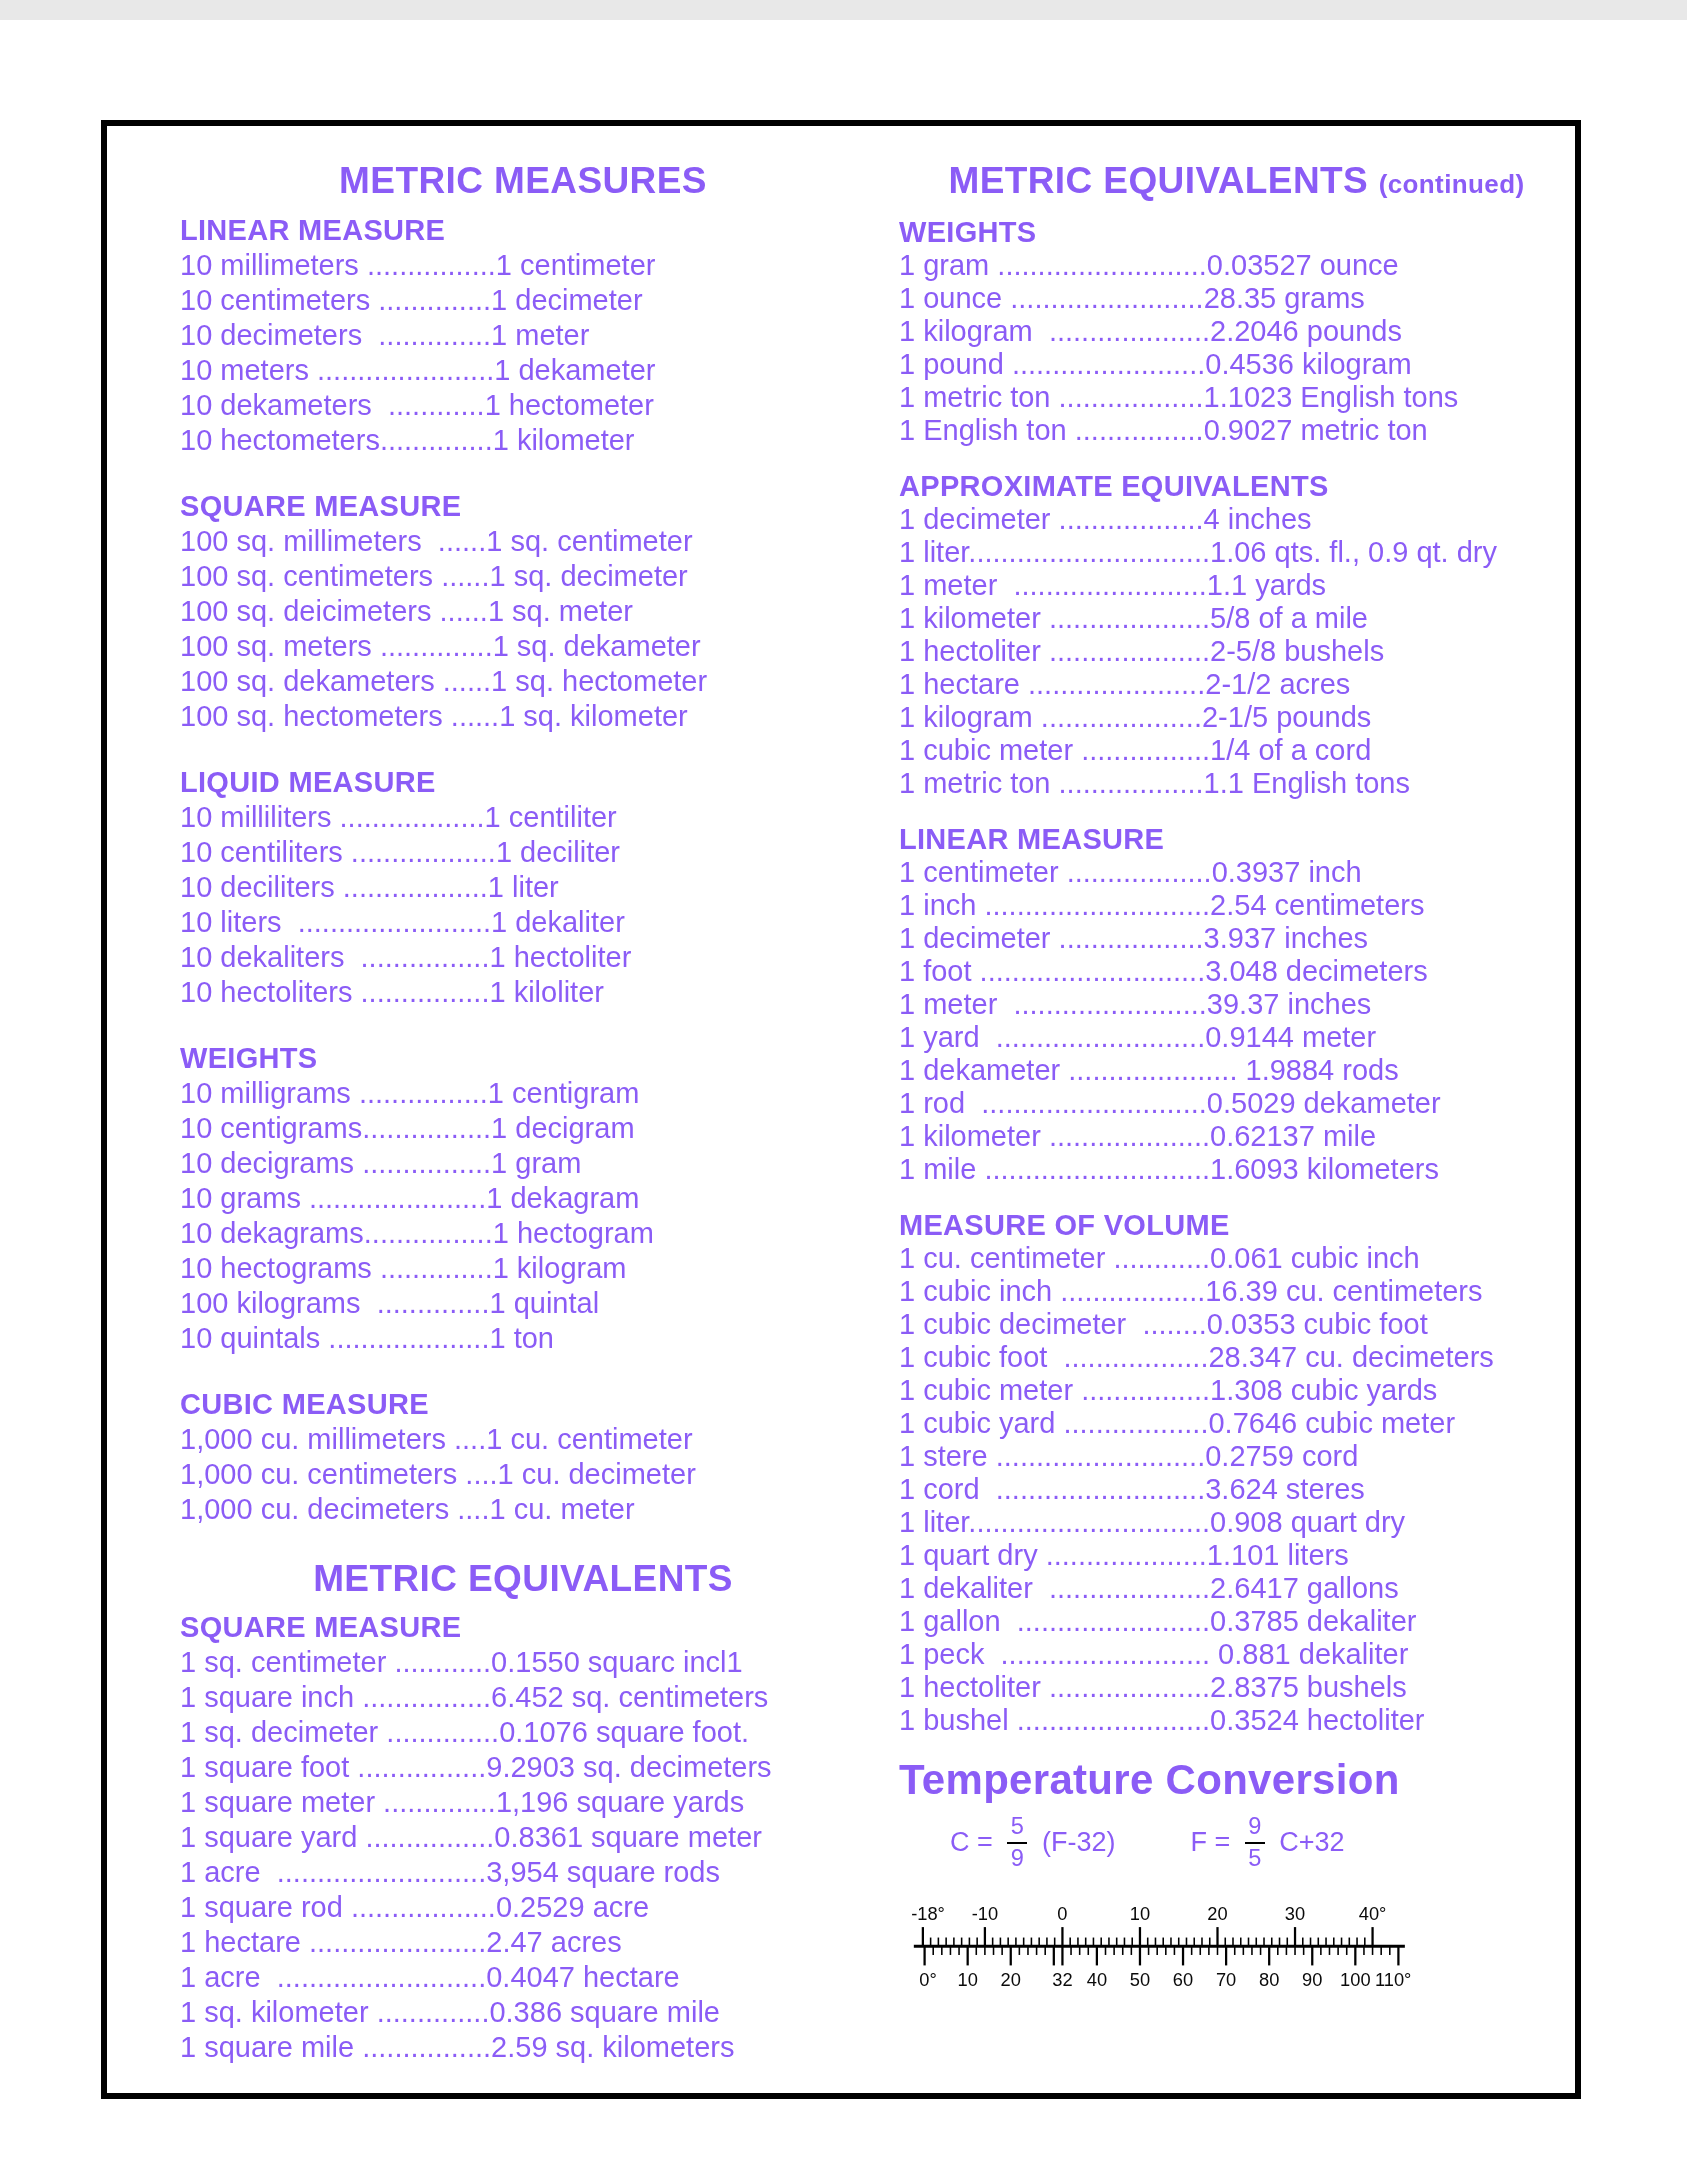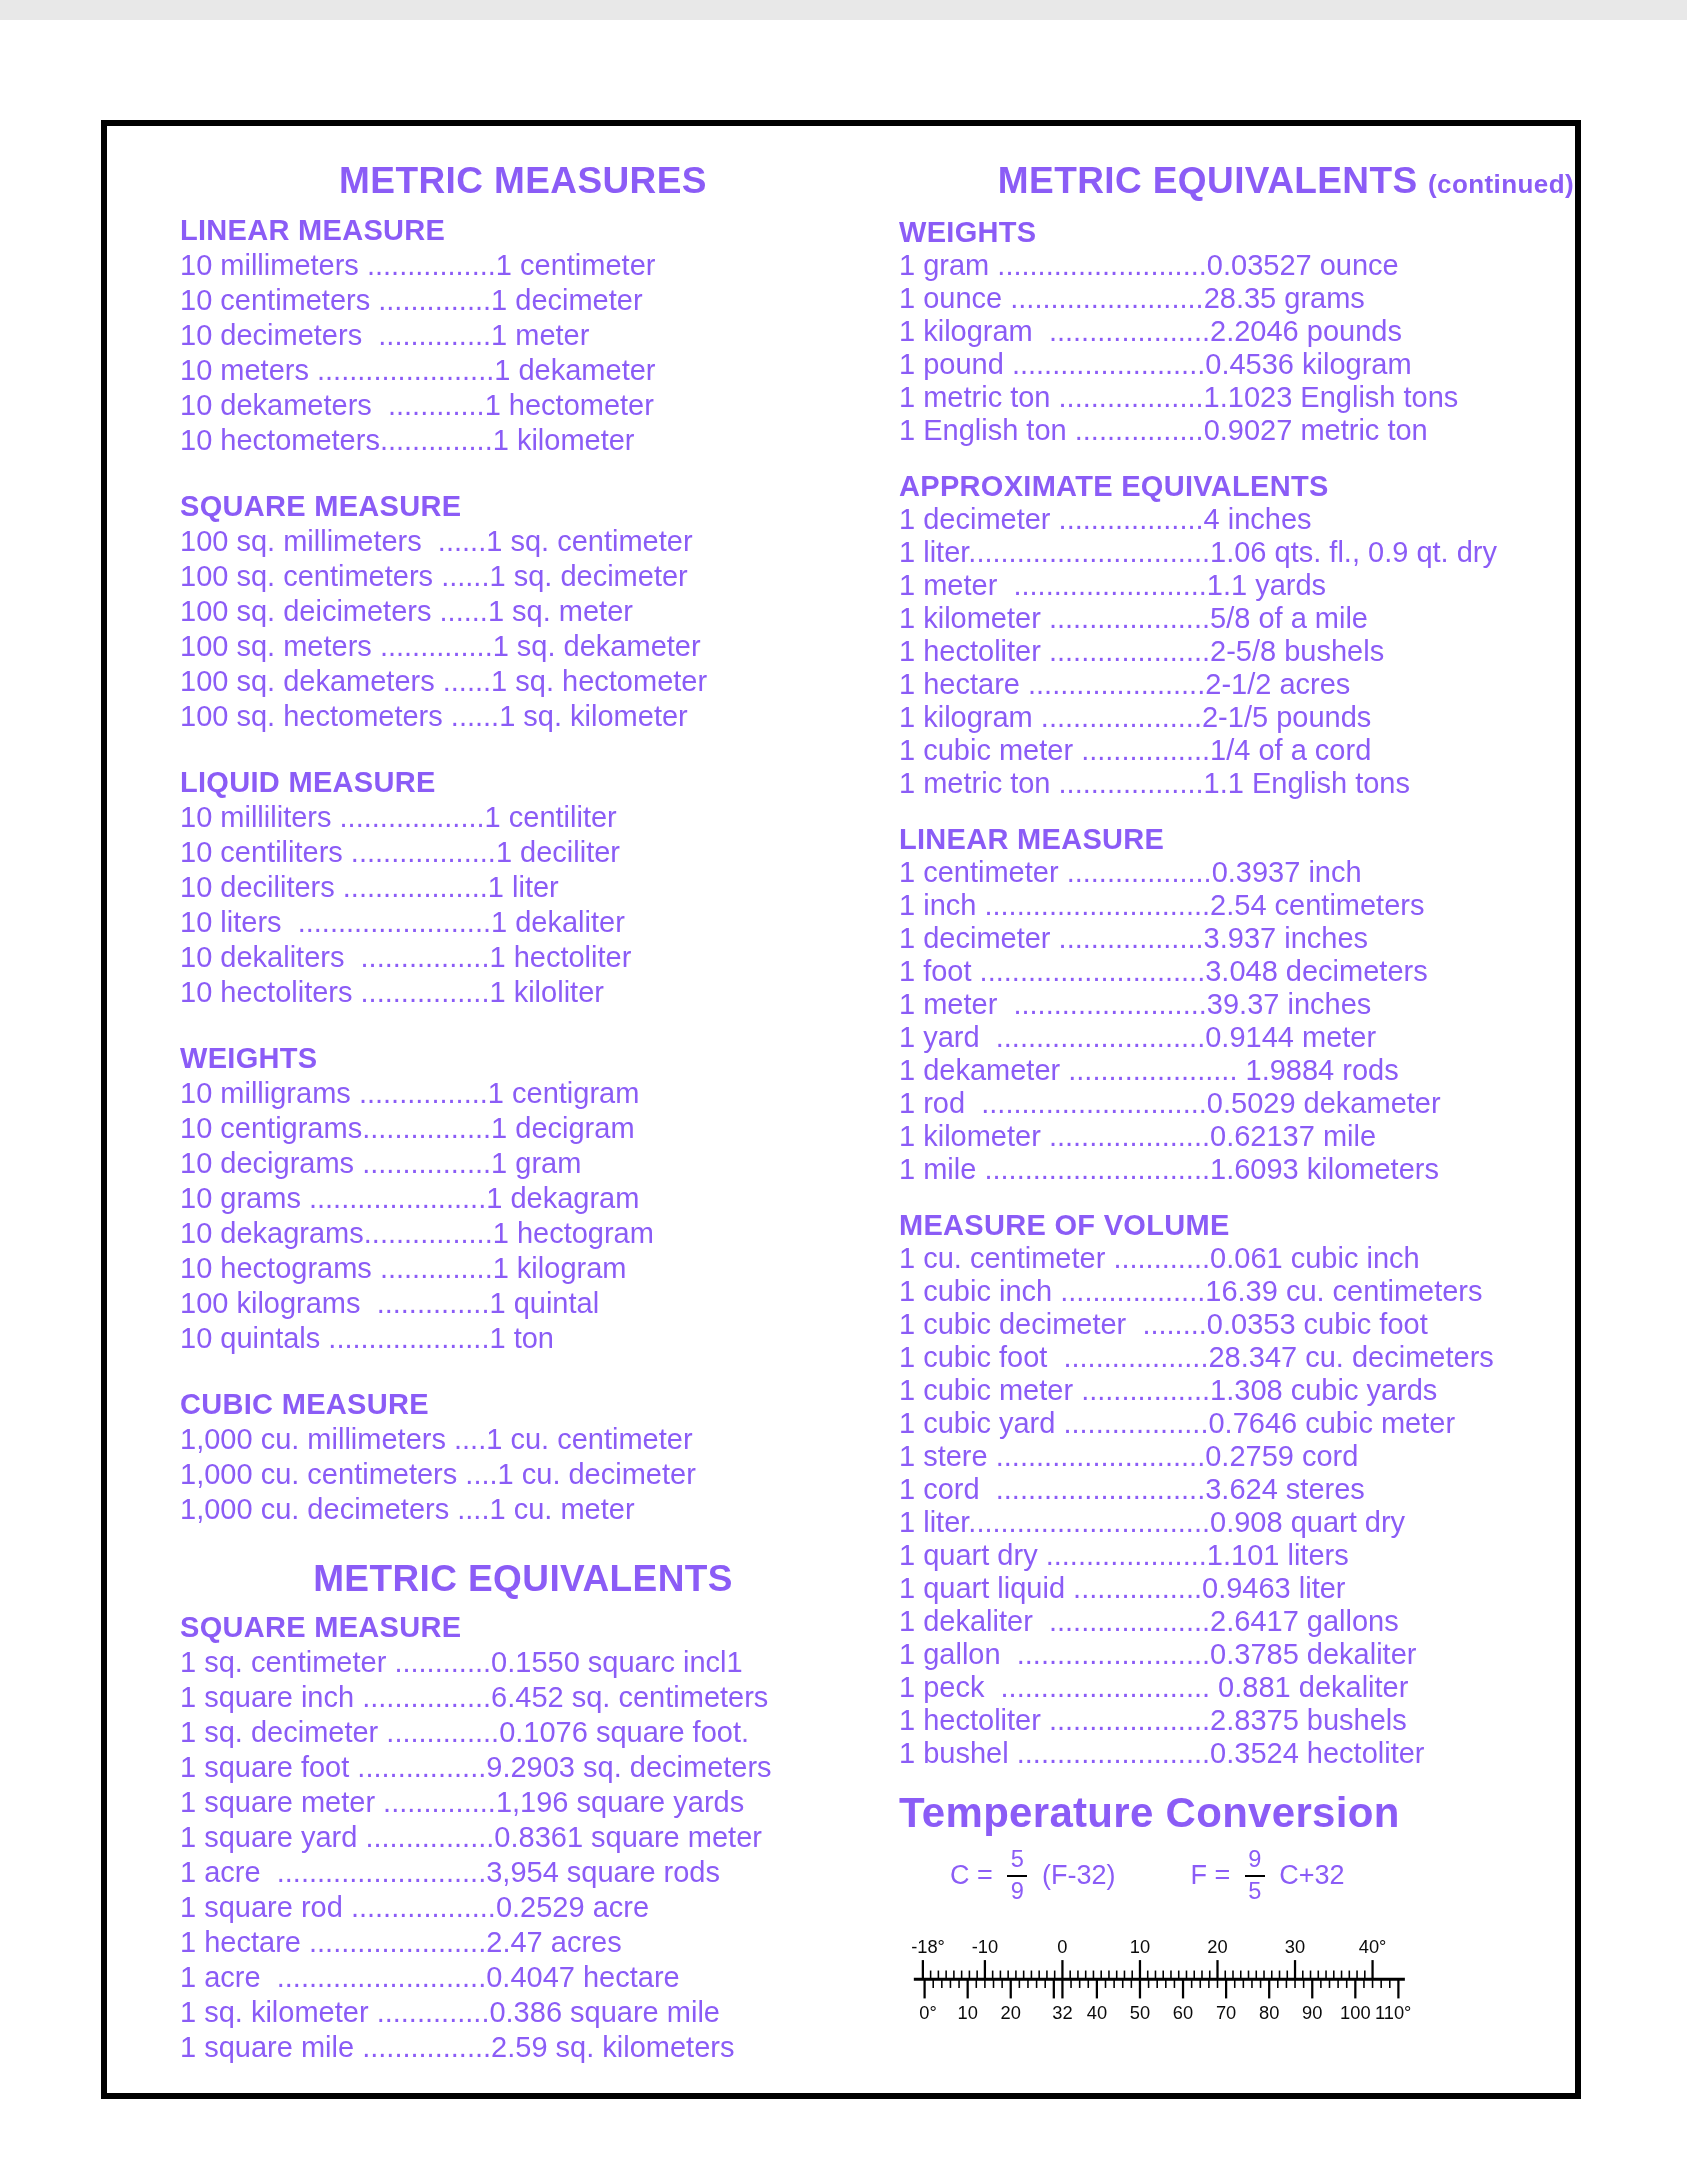--- a/index.html
+++ b/index.html
@@ -13,21 +13,21 @@
   }
   .col{position:absolute;top:34px;}
   .col-left{left:73px;width:686px;}
   .col-right{left:792px;width:675px;}
 
   .block-title{
     font-size:37px;font-weight:bold;line-height:42px;
     margin:31px 0 8.7px 0;text-align:center;letter-spacing:0.4px;white-space:nowrap;
   }
   .col > .block-title:first-child{margin-top:0;}
-  .col-right .block-title{text-align:right;}
+  .col-right .block-title{text-align:center;}
   .title-suffix{font-size:26px;margin-left:10.5px;}
 
   .section-heading{
     font-size:29px;font-weight:bold;letter-spacing:0.3px;white-space:pre;
   }
   .col-left .section-heading{line-height:35px;margin-top:31px;}
   .col-right .section-heading{line-height:33px;margin-top:23px;}
   .col .block-title + .section-heading{margin-top:10.5px;}
 
   .row{font-size:29px;white-space:pre;}
@@ -140,21 +140,20 @@
         <div class="row"><span class="r-label">1 cu. centimeter</span><span class="r-dots"> ............</span><span class="r-value">0.061 cubic inch</span></div>
         <div class="row"><span class="r-label">1 cubic inch</span><span class="r-dots"> ..................</span><span class="r-value">16.39 cu. centimeters</span></div>
         <div class="row"><span class="r-label">1 cubic decimeter</span><span class="r-dots">  ........</span><span class="r-value">0.0353 cubic foot</span></div>
         <div class="row"><span class="r-label">1 cubic foot</span><span class="r-dots">  ..................</span><span class="r-value">28.347 cu. decimeters</span></div>
         <div class="row"><span class="r-label">1 cubic meter</span><span class="r-dots"> ................</span><span class="r-value">1.308 cubic yards</span></div>
         <div class="row"><span class="r-label">1 cubic yard</span><span class="r-dots"> ..................</span><span class="r-value">0.7646 cubic meter</span></div>
         <div class="row"><span class="r-label">1 stere</span><span class="r-dots"> ..........................</span><span class="r-value">0.2759 cord</span></div>
         <div class="row"><span class="r-label">1 cord</span><span class="r-dots">  ..........................</span><span class="r-value">3.624 steres</span></div>
         <div class="row"><span class="r-label">1 liter</span><span class="r-dots">..............................</span><span class="r-value">0.908 quart dry</span></div>
         <div class="row"><span class="r-label">1 quart dry</span><span class="r-dots"> ....................</span><span class="r-value">1.101 liters</span></div>
-        <div class="row"><span class="r-label">1 quart liquid</span><span class="r-dots"> ................</span><span class="r-value">0.9463 liter</span></div>
         <div class="row"><span class="r-label">1 dekaliter</span><span class="r-dots">  ....................</span><span class="r-value">2.6417 gallons</span></div>
         <div class="row"><span class="r-label">1 gallon</span><span class="r-dots">  ........................</span><span class="r-value">0.3785 dekaliter</span></div>
         <div class="row"><span class="r-label">1 peck</span><span class="r-dots">  ..........................</span><span class="r-value"> 0.881 dekaliter</span></div>
         <div class="row"><span class="r-label">1 hectoliter</span><span class="r-dots"> ....................</span><span class="r-value">2.8375 bushels</span></div>
         <div class="row"><span class="r-label">1 bushel</span><span class="r-dots"> ........................</span><span class="r-value">0.3524 hectoliter</span></div>
         <div class="temp-heading">Temperature Conversion</div>
         <div class="formulas">
           <span class="formula"><span class="f-lhs">C = </span><span class="frac"><span class="num">5</span><span class="den">9</span></span><span class="f-rhs"> (F-32)</span></span>
           <span class="formula"><span class="f-lhs">F = </span><span class="frac"><span class="num">9</span><span class="den">5</span></span><span class="f-rhs"> C+32</span></span>
         </div>

